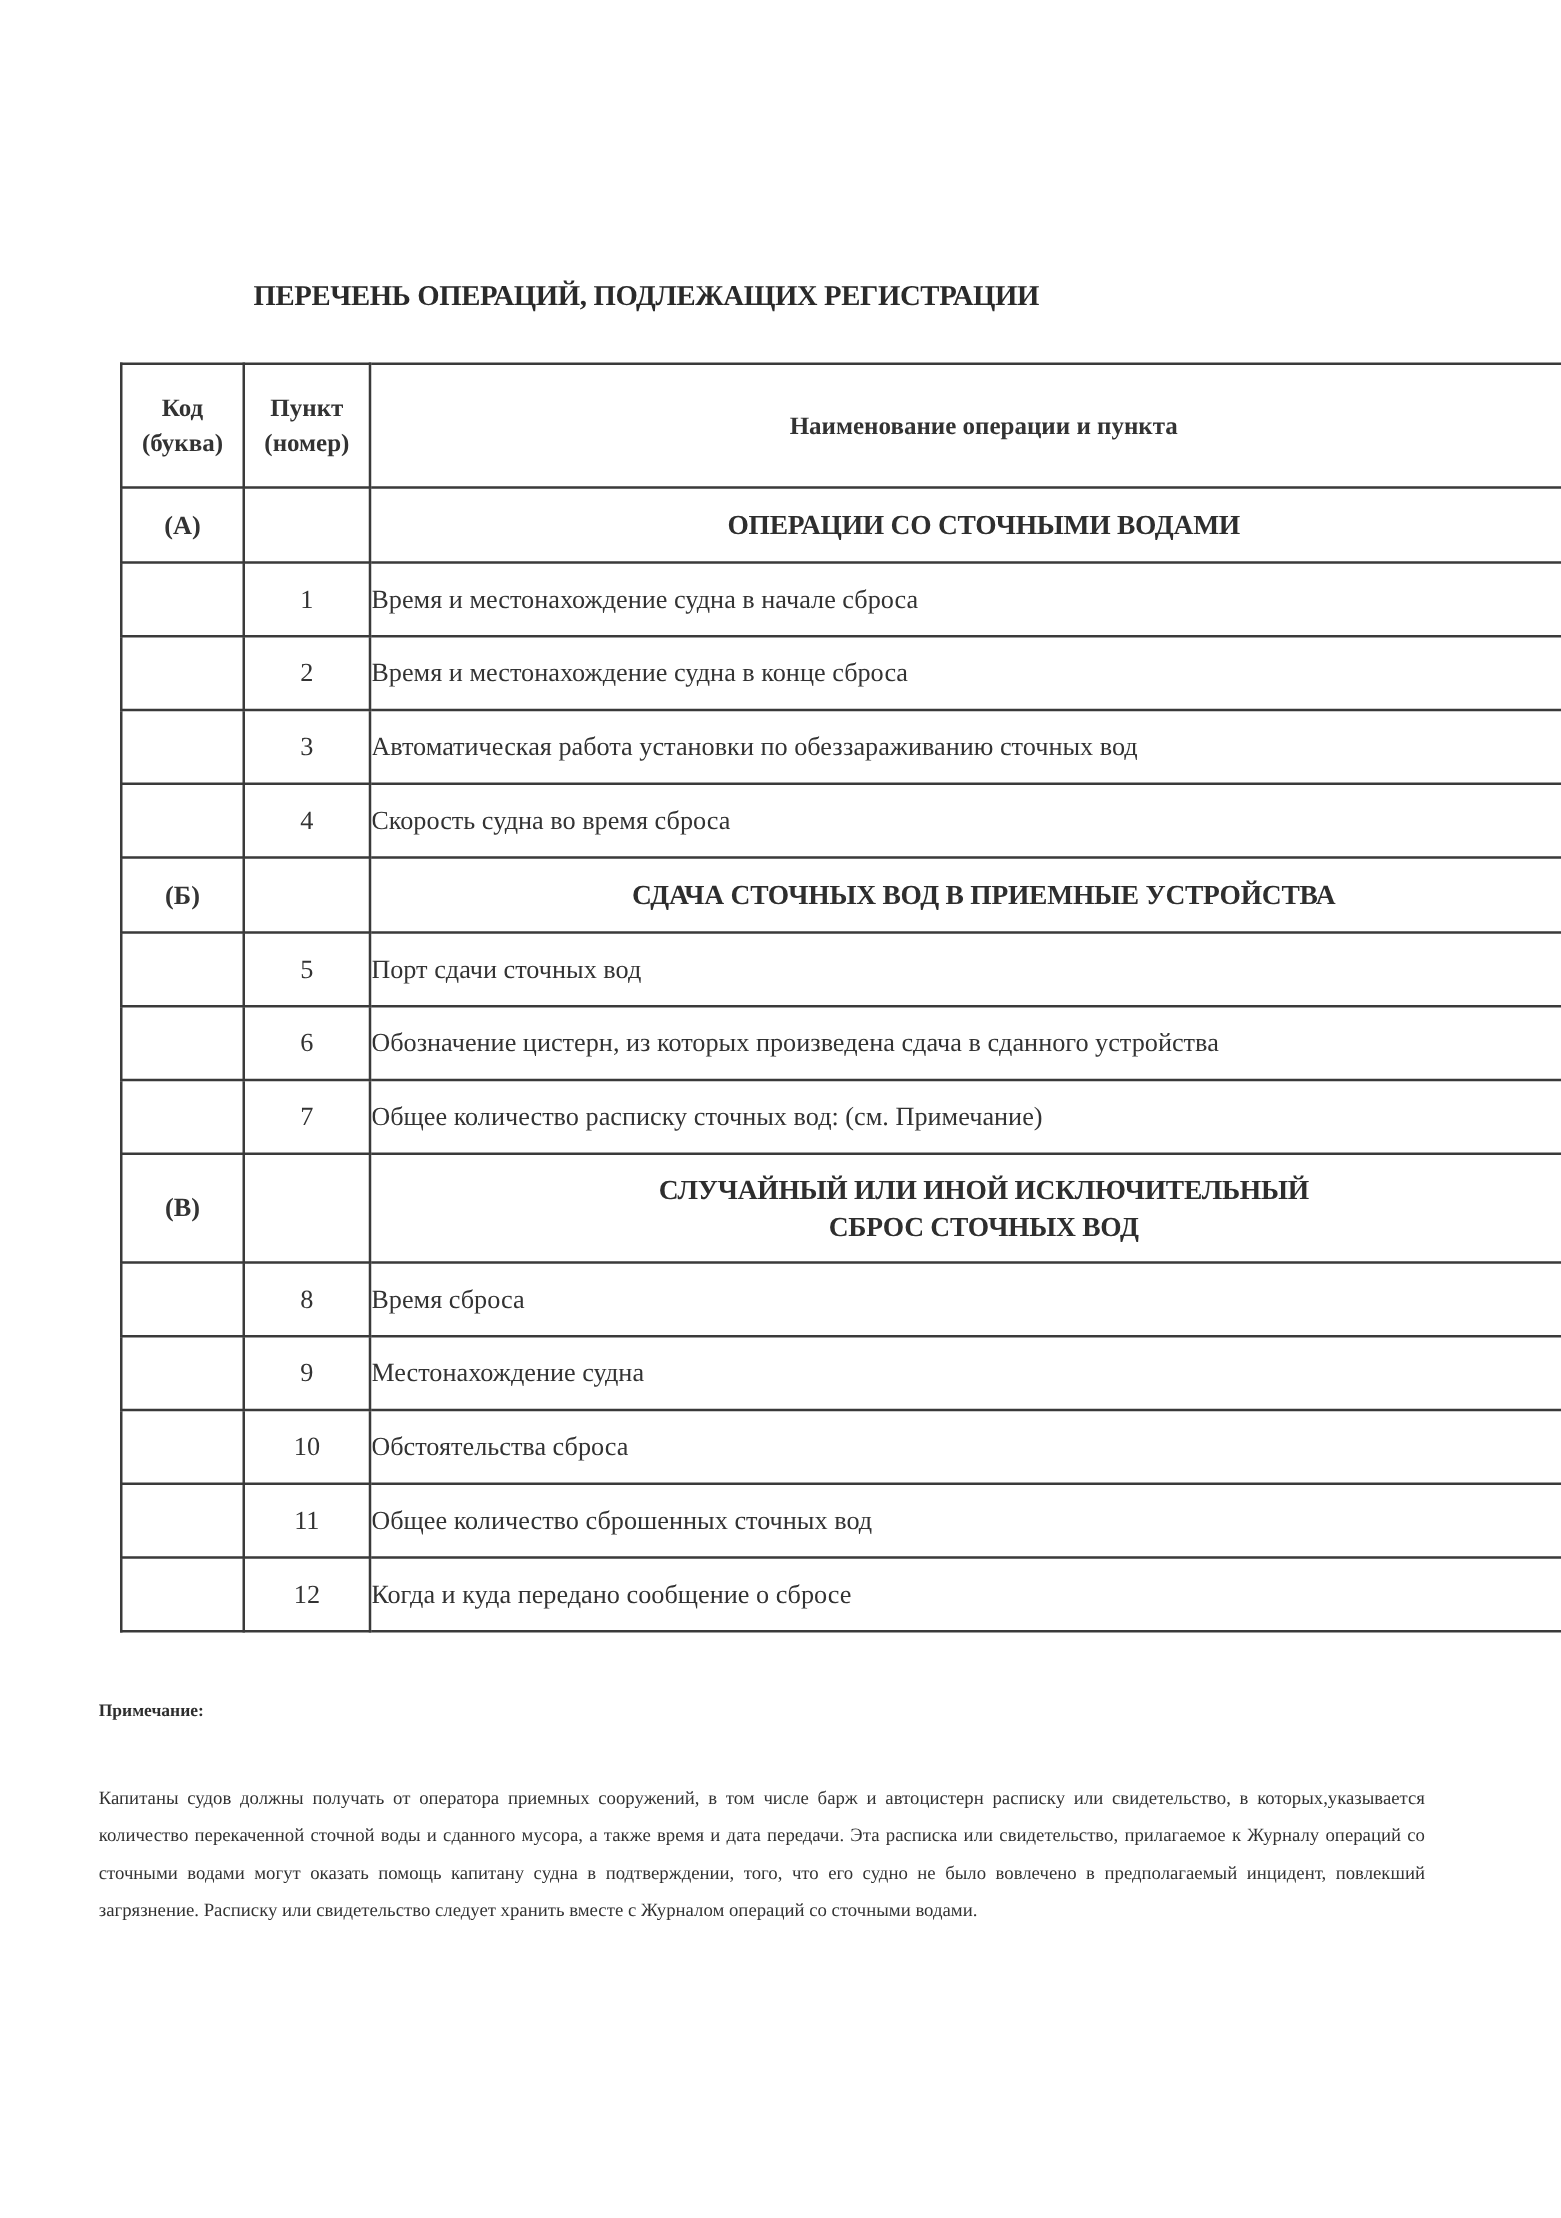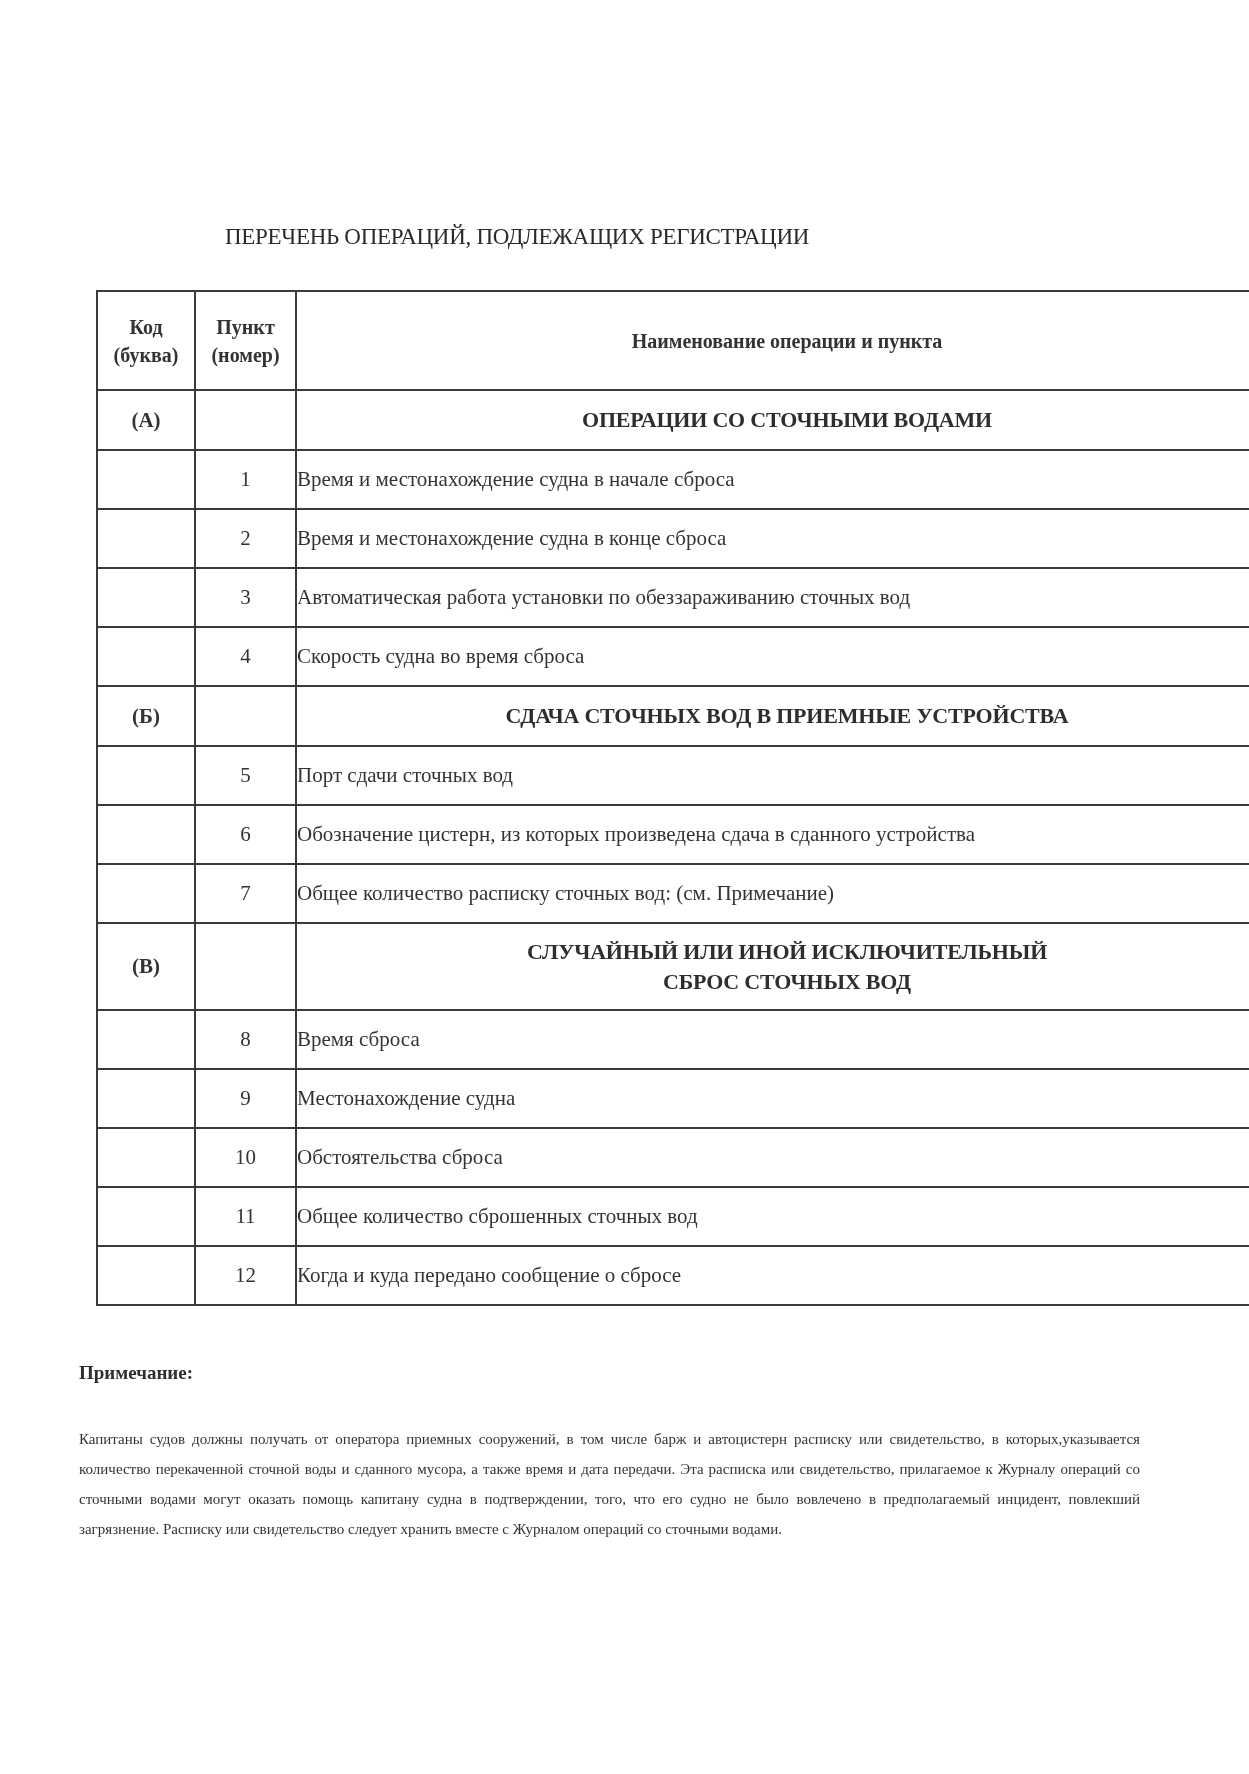--- a/index.html
+++ b/index.html
@@ -14,21 +14,21 @@
     overflow: hidden;
     font-family: "Liberation Serif", "DejaVu Serif", serif;
     color: #2b2b2b;
   }
   .doc-title {
     position: absolute;
     top: 224px;
     left: 0;
     width: 1034px;
     text-align: center;
-    font-weight: normal;
+    font-weight: bold;
     font-size: 23px;
     letter-spacing: -0.3px;
     color: #2a2a2a;
   }
   table.ops {
     position: absolute;
     top: 290px;
     left: 96px;
     width: 1183px;
     border-collapse: collapse;
@@ -84,21 +84,21 @@
     color: #333;
     white-space: nowrap;
     overflow: hidden;
     border-radius: 13px;
   }
   .note-label {
     position: absolute;
     top: 1362px;
     left: 79px;
     font-weight: bold;
-    font-size: 19px;
+    font-size: 14px;
     color: #2e2e2e;
   }
   .note-text {
     position: absolute;
     top: 1424px;
     left: 79px;
     width: 1061px;
     font-size: 15px;
     line-height: 30px;
     text-align: justify;

